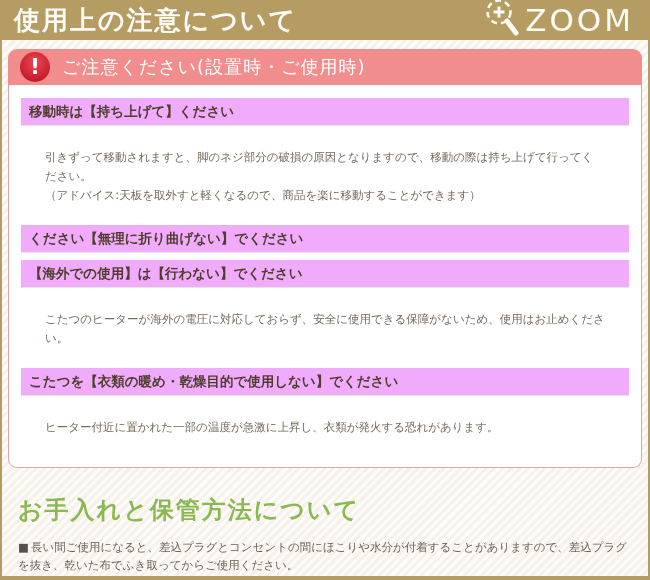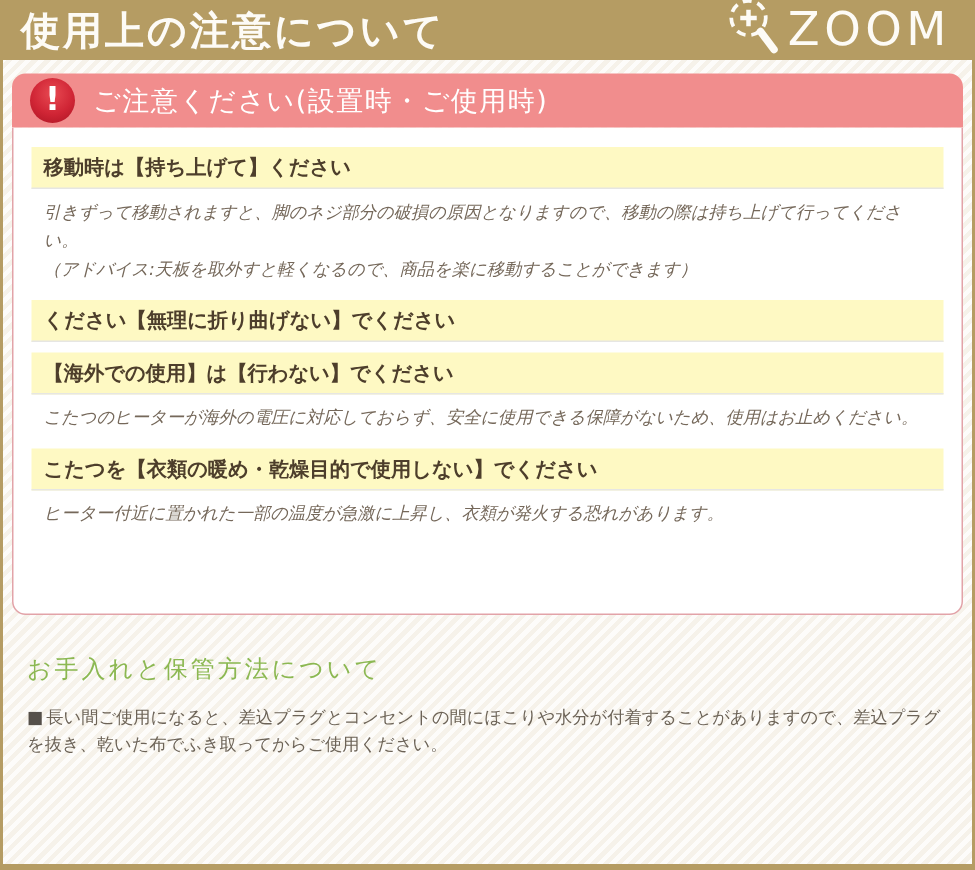--- a/index.html
+++ b/index.html
@@ -80,44 +80,43 @@
     background:#ffffff;
     border:1px solid #e2a3a8;
     border-top:none;
     border-radius:0 0 9px 9px;
     padding:13px 12px 10px 12px;
     box-sizing:border-box;
     min-height:325px;
   }
   .sec{margin-bottom:7px;}
   .sec-h{
-    background:#fef9c3;
+    background:#f0abfc;
     color:#4d3e2b;
     font-size:13.5px;
     font-weight:bold;
     padding:5px 8px 4px 8px;
     border-bottom:1px solid #e6e6e3;
   }
   .sec-b{
     color:#75685a;
     font-size:11.5px;
     line-height:1.65;
     padding:6px 8px 4px 8px;
     white-space:pre-line;
-    margin:0;
-    font-style:italic;
+    margin:16px;
   }
   
   .care{
     padding:26px 16px 0 16px;
   }
   .care-title{
     color:#8cb852;
-    font-size:16px;
-    font-weight:normal;
+    font-size:24px;
+    font-weight:bold;
     letter-spacing:2px;
     margin:0 0 12px 0;
   }
   .care-item{
     color:#6c6357;
     font-size:11.5px;
     line-height:1.6;
     margin:0 0 4px 0;
   }
   .care-item .sq{color:#55504a;margin-right:2px;}

